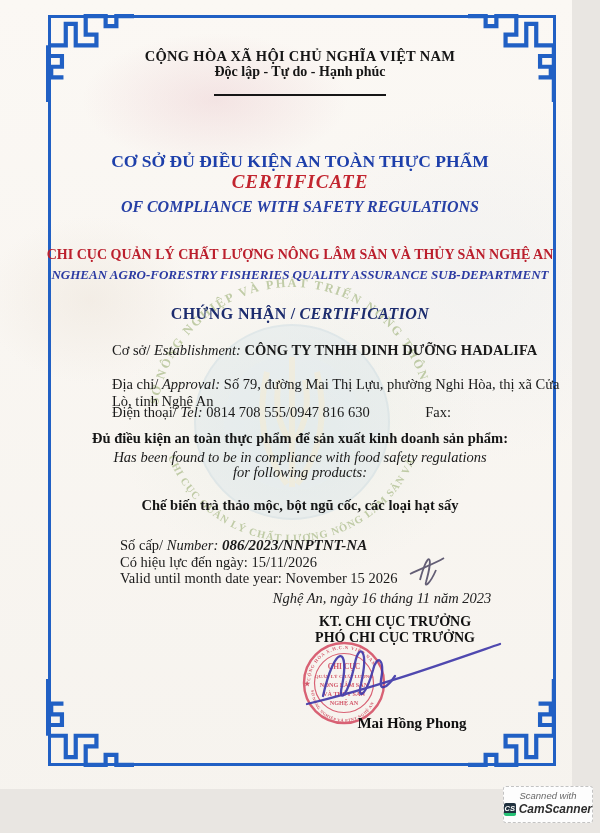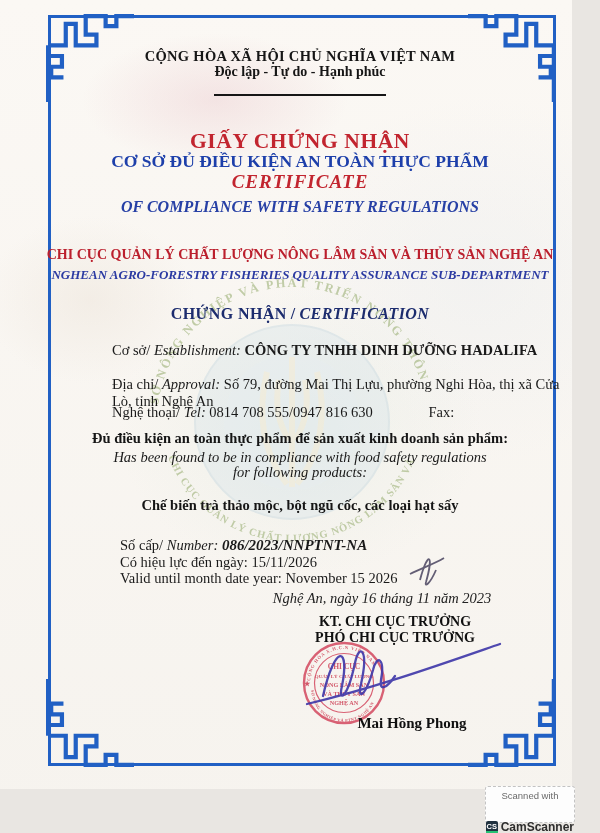--- a/index.html
+++ b/index.html
@@ -35,24 +35,24 @@
   .fax{margin-left:52px;}
   .comp-vn{font-weight:bold;font-size:14.5px;color:#151515;}
   .comp-en{font-style:italic;font-size:14.5px;color:#1a1a1a;}
   .products{font-weight:bold;font-size:14.5px;color:#151515;}
   .numline{left:120px;width:420px;font-size:14.5px;color:#1a1a1a;}
   .num-val{font-weight:bold;font-style:italic;font-size:15px;}
   .dateline{left:217px;width:330px;text-align:center;font-style:italic;font-size:14.5px;color:#222;}
   .signer{left:250px;width:290px;text-align:center;color:#101010;}
   .signer .t{font-weight:bold;font-size:14px;line-height:16px;}
   .signer-name{left:250px;width:290px;text-align:center;font-weight:bold;font-size:15px;color:#101010;padding-left:34px;box-sizing:border-box;}
-  .badge{left:485px;top:786px;width:88px;height:35px;background:#fdfdfd;border:1px dashed #c3c3c3;border-radius:3px;
-    font-family:"Liberation Sans","DejaVu Sans",sans-serif;text-align:center;z-index:9;}
+  .badge{left:503px;top:786px;width:88px;height:35px;background:#fdfdfd;border:1px dashed #c3c3c3;border-radius:3px;
+    font-family:"Liberation Sans","DejaVu Sans",sans-serif;text-align:center;z-index:9;font-style:italic;}
   .badge .l1{font-size:9.5px;color:#6a6a6a;margin-top:3px;}
-  .badge .row{display:flex;align-items:center;justify-content:center;gap:3px;margin-top:19px;}
+  .badge .row{display:flex;align-items:center;justify-content:center;gap:3px;margin-top:1px;}
   .cs-logo{width:13px;height:13px;background:#20313f;border-bottom:3px solid #25c274;border-radius:2px;
     color:#fff;font-size:7.5px;font-weight:bold;line-height:11px;text-align:center;box-sizing:border-box;}
   .cs-name{font-size:12px;font-weight:bold;color:#2d2d2d;}
 </style>
 </head>
 <body>
 
 <div class="page">
 
   <div class="abs edge" style="left:572px;top:0;width:28px;height:833px;"></div>
@@ -108,21 +108,20 @@
     <g fill="none" stroke="#2160c4" stroke-width="5.5">
       <path d="M120 8H97V21H83V8H57V32H71V46H44V18H31V46H8"></path>
         <path d="M8 46V120"></path>
         <path d="M8 60H26V74H12V88H28"></path>
     </g>
   </svg>
 
   <div class="abs ctr hdr" style="top:48px;">CỘNG HÒA XÃ HỘI CHỦ NGHĨA VIỆT NAM</div>
   <div class="abs ctr motto" style="top:64px;"><span>Độc lập - Tự do - Hạnh phúc</span></div>
 
-  <div class="abs ctr title-vn" style="top:129px;">GIẤY CHỨNG NHẬN</div>
   <div class="abs ctr cert" style="top:171px;">CERTIFICATE</div>
   <div class="abs ctr title-cond" style="top:151px;">CƠ SỞ ĐỦ ĐIỀU KIỆN AN TOÀN THỰC PHẨM</div>
   <div class="abs ctr cert-en" style="top:191px;">OF COMPLIANCE WITH SAFETY REGULATIONS</div>
 
   <div class="abs ctr dept-vn" style="top:247px;">CHI CỤC QUẢN LÝ CHẤT LƯỢNG NÔNG LÂM SẢN VÀ THỦY SẢN NGHỆ AN</div>
   <div class="abs ctr dept-en" style="top:267px;">NGHEAN AGRO-FORESTRY FISHERIES QUALITY ASSURANCE SUB-DEPARTMENT</div>
 
   <div class="abs ctr chungnhan" style="top:305px;">
     <span>CHỨNG NHẬN</span><span class="sep">/</span><span class="it">CERTIFICATION</span>
   </div>
@@ -131,21 +130,21 @@
     <span>Cơ sở/</span>
     <span class="lab-en">Establishment:</span>
     <span class="val-b">CÔNG TY TNHH DINH DƯỠNG HADALIFA</span>
   </div>
   <div class="abs field" style="top:376px;">
     <span>Địa chỉ/</span>
     <span class="lab-en">Approval:</span>
     <span>Số 79, đường Mai Thị Lựu, phường Nghi Hòa, thị xã Cửa Lò, tỉnh Nghệ An</span>
   </div>
   <div class="abs field" style="top:404px;">
-    <span>Nghệ thoại/</span>
+    <span>Điện thoại/</span>
     <span class="lab-en">Tel:</span>
     <span>0814 708 555/0947 816 630</span>
     <span class="fax">Fax:</span>
   </div>
 
   <div class="abs ctr comp-vn" style="top:430px;">Đủ điều kiện an toàn thực phẩm để sản xuất kinh doanh sản phẩm:</div>
   <div class="abs ctr comp-en" style="top:464px;">for following products:</div>
   <div class="abs ctr comp-en" style="top:449px;">Has been found to be in compliance with food safety regulations</div>
 
   <div class="abs ctr products" style="top:497px;">Chế biến trà thảo mộc, bột ngũ cốc, các loại hạt sấy</div>

